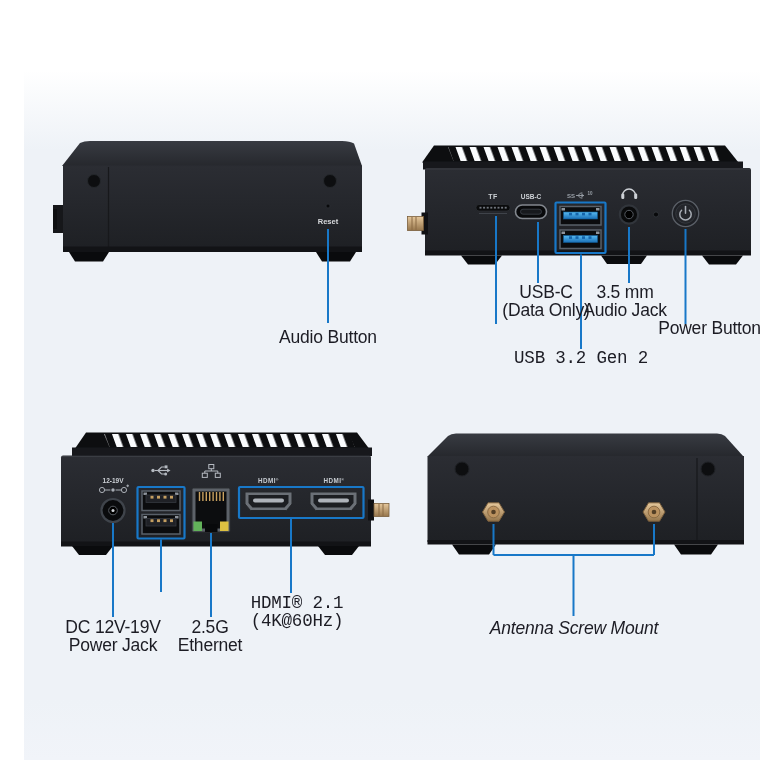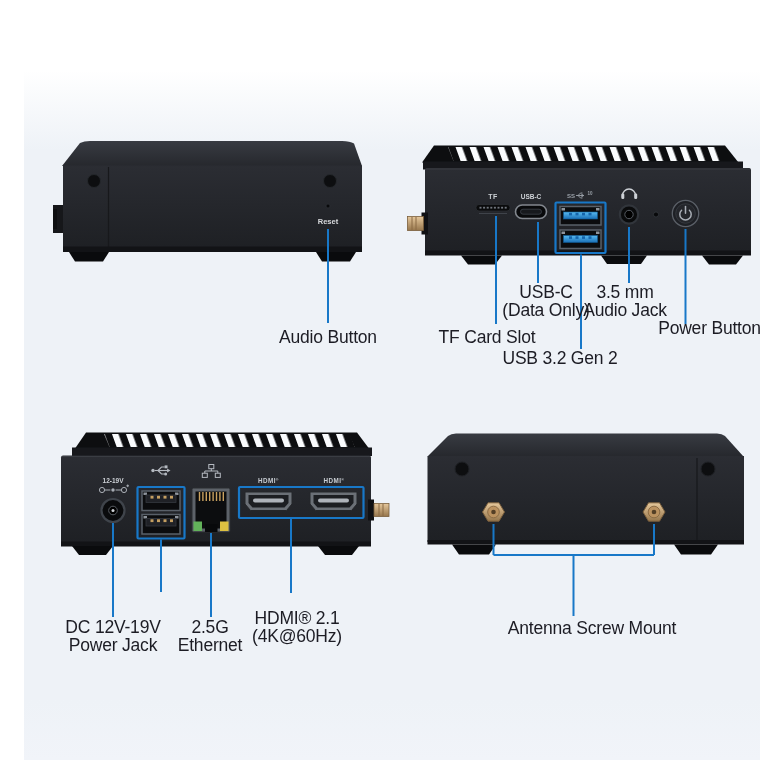--- a/index.html
+++ b/index.html
@@ -276,47 +276,46 @@
       <polygon points="619,512 624.5,502.8 635.5,502.8 641,512 635.5,521.2 624.5,521.2" fill="url(#goldG)" stroke="#7a5f3c" stroke-width="1"></polygon>
       <circle cx="630" cy="512" r="5.8" fill="#bb9260" stroke="#8d6d45" stroke-width="1"></circle>
       <circle cx="630" cy="512" r="2.3" fill="#543f26"></circle>
     </g>
     <path d="M469.5,524 V555 M630,524 V555 M469.5,555 H630 M549.5,555 V616" fill="none" stroke="#1878c8" stroke-width="2"></path>
   </g>
 </svg>
 
 <div class="callout-label" style="left:234px; top:329px; width:140px;">Audio Button</div>
 
-<div class="callout-label" style="left:393px; top:329px; width:140px;">TF Card Slot</div>
 
 <div class="callout-label" style="left:452px; top:284px; width:140px;">
   <div>USB-C</div>
   <div>(Data Only)</div>
 </div>
 
 <div class="callout-label" style="left:531px; top:284px; width:140px;">
   <div>3.5 mm</div>
   <div>Audio Jack</div>
 </div>
 
 <div class="callout-label" style="left:613px; top:320px; width:145px;">Power Button</div>
 
-<div class="callout-label" style="left:466px; top:350px; width:140px;">USB 3.2 Gen 2</div>
+<div class="callout-label" style="left:487px; top:350px; width:140px;font-family:Liberation Mono, monospace;">USB 3.2 Gen 2</div>
 
 
 <div class="callout-label" style="left:19px; top:619px; width:140px;">
   <div>DC 12V-19V</div>
   <div>Power Jack</div>
 </div>
 
 <div class="callout-label" style="left:116px; top:619px; width:140px;">
   <div>2.5G</div>
   <div>Ethernet</div>
 </div>
 
-<div class="callout-label" style="left:203px; top:610px; width:140px;">
+<div class="callout-label" style="left:203px; top:595px; width:140px;font-family:Liberation Mono, monospace;">
   <div>HDMI® 2.1</div>
   <div>(4K@60Hz)</div>
 </div>
 
-<div class="callout-label" style="left:468px; top:620px; width:200px;">Antenna Screw Mount</div>
+<div class="callout-label" style="left:450px; top:620px; width:200px;font-style:italic;">Antenna Screw Mount</div>
 
 </div>
 
 </body></html>

